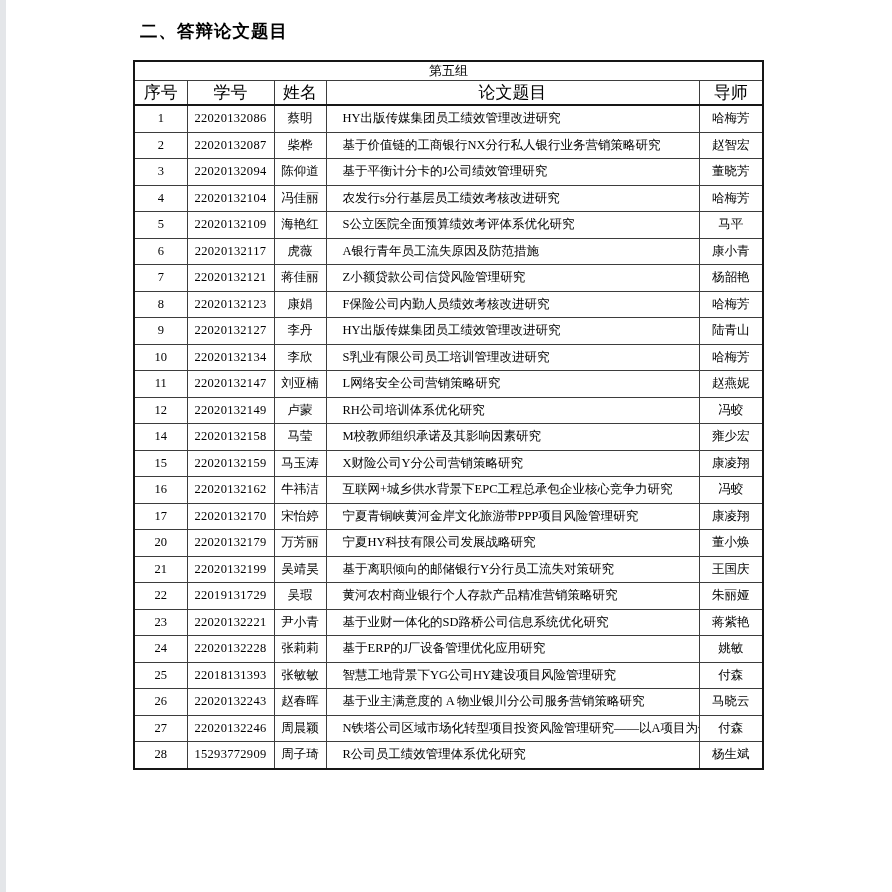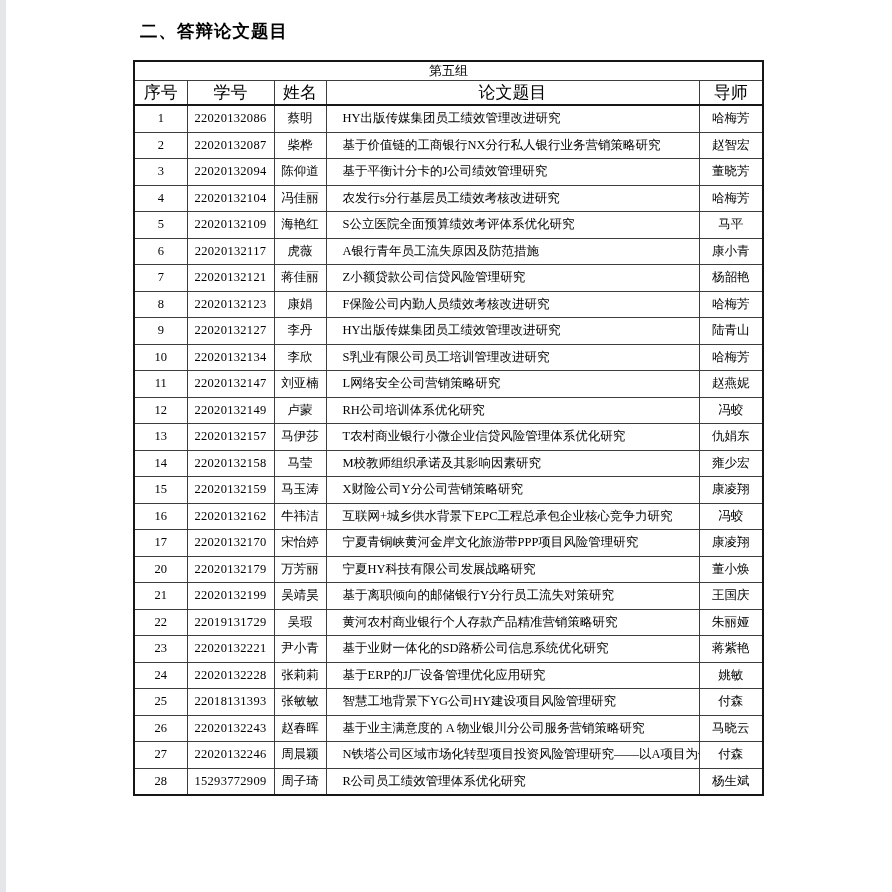--- a/index.html
+++ b/index.html
@@ -187,27 +187,20 @@
           <td>赵燕妮</td>
         </tr>
         <tr>
           <td>12</td>
           <td class="id-cell">22020132149</td>
           <td>卢蒙</td>
           <td class="title-cell">RH公司培训体系优化研究</td>
           <td>冯蛟</td>
         </tr>
         <tr>
-          <td>13</td>
-          <td class="id-cell">22020132157</td>
-          <td>马伊莎</td>
-          <td class="title-cell">T农村商业银行小微企业信贷风险管理体系优化研究</td>
-          <td>仇娟东</td>
-        </tr>
-        <tr>
           <td>14</td>
           <td class="id-cell">22020132158</td>
           <td>马莹</td>
           <td class="title-cell">M校教师组织承诺及其影响因素研究</td>
           <td>雍少宏</td>
         </tr>
         <tr>
           <td>15</td>
           <td class="id-cell">22020132159</td>
           <td>马玉涛</td>

